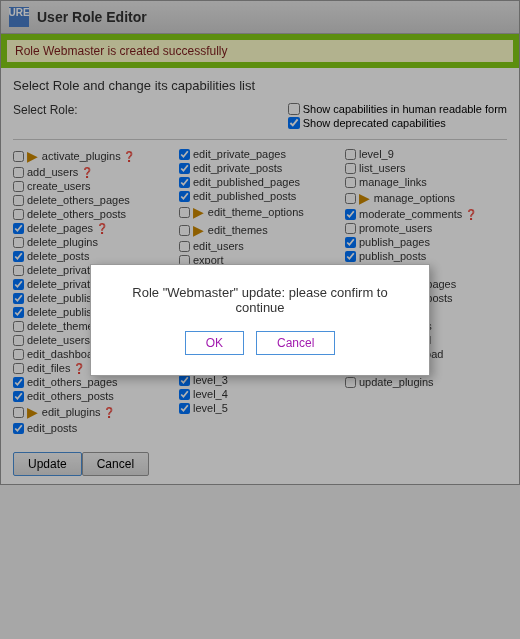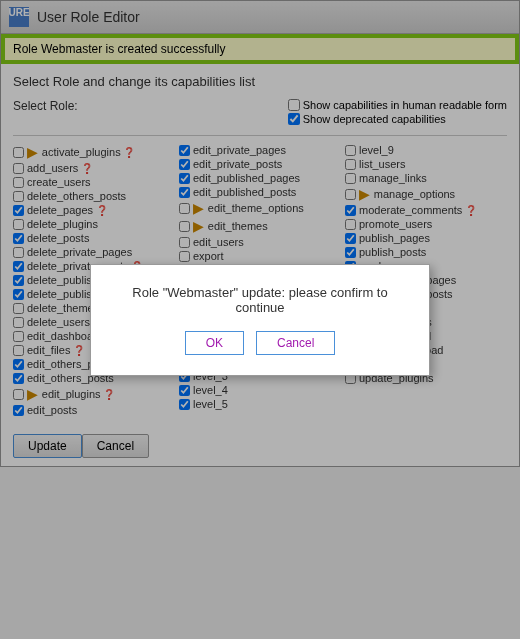--- a/index.html
+++ b/index.html
@@ -29,29 +29,29 @@
       background: #4a7fcb;
       display: flex;
       align-items: flex-start;
       justify-content: center;
       color: white;
       font-size: 10px;
       font-weight: bold;
     }
     .title-text {
       font-size: 14px;
-      font-weight: normal;
+      font-weight: bold;
       color: #333;
     }
     .success-bar {
       background: #ffffcc;
-      border: 4px solid #84cc16;
+      border: 6px solid #84cc16;
       padding: 4px 8px;
       font-size: 12px;
-      color: #000000;
+      color: #7f1d1d;
     }
     .main-content {
       padding: 10px 12px;
     }
     .section-title {
       font-size: 13px;
       margin-bottom: 10px;
       color: #333;
     }
     .role-row {
@@ -259,20 +259,24 @@
             <input type="checkbox" style="">
             <span>add_users</span>
             <span class="info-icon">❓</span>
           </div>
           <div class="cap-item">
             <input type="checkbox" style="">
             <span>create_users</span>
           </div>
           <div class="cap-item">
             <input type="checkbox" style="">
+            <span>delete_others_pages</span>
+          </div>
+          <div class="cap-item">
+            <input type="checkbox" style="">
             <span>delete_others_posts</span>
           </div>
           <div class="cap-item">
             <input type="checkbox" checked="" style="">
             <span>delete_pages</span>
             <span class="info-icon">❓</span>
           </div>
           <div class="cap-item">
             <input type="checkbox" style="">
             <span>delete_plugins</span>

